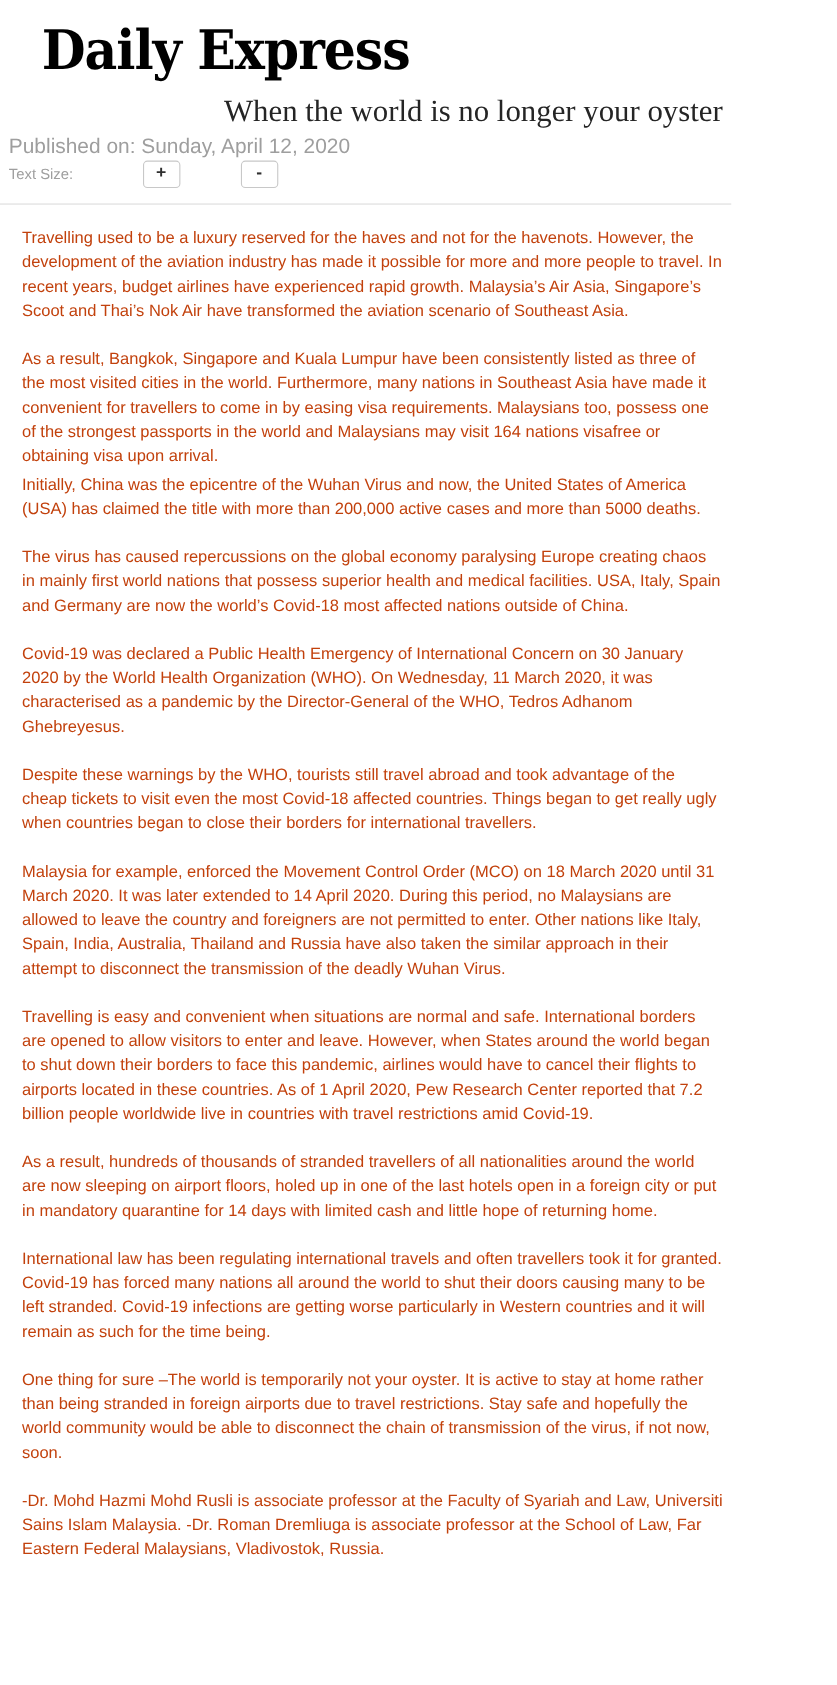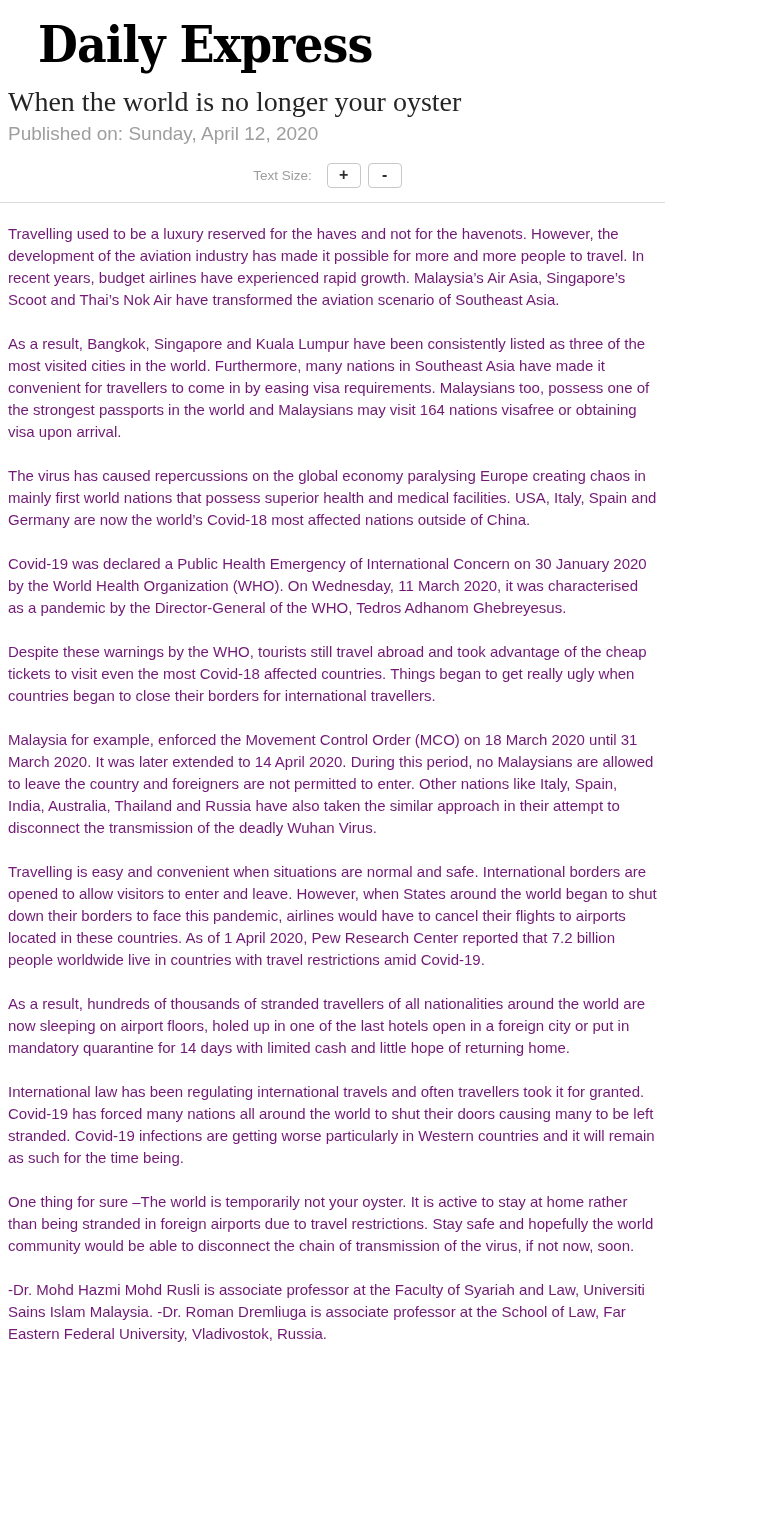--- a/index.html
+++ b/index.html
@@ -36,35 +36,37 @@
   .article-header {
     padding: 0 8px;
   }
   .headline {
     font-family: "Liberation Serif", serif;
     font-weight: 400;
     font-size: 28px;
     line-height: 1.1;
     color: #252525;
     margin: 16px 0 7px 0;
+    text-align: right;
   }
   .meta {
     color: #9e9e9e;
     font-size: 19px;
     line-height: 18px;
     margin: 0;
   }
 
   
   .toolbar {
     display: flex;
-    justify-content: center;
+    justify-content: flex-start;
     align-items: center;
-    margin-top: 20px;
+    margin-top: 3px;
     padding-right: 10px;
+    gap: 48px;
   }
   .ts-label {
     color: #9e9e9e;
     font-size: 13.5px;
     margin-right: 8px;
   }
   .ts-btn {
     width: 34px;
     height: 25px;
     border: 1px solid #c8c8c8;
@@ -84,22 +86,22 @@
   }
 
   .divider {
     border: none;
     border-top: 1px solid #dcdcdc;
     margin: 14px 0 0 0;
   }
 
   
   .article-body {
-    padding: 20px 8px 0 8px;
-    color: #701a75;
+    padding: 20px 8px 0 20px;
+    color: #c2410c;
     font-size: 15px;
     line-height: 22px;
   }
   .article-body p {
     margin: 0 0 22px 0;
   }
   .article-body p.tight {
     margin-top: -18px;
   }
 </style>
@@ -121,24 +123,25 @@
       <button class="ts-btn">+</button>
       <button class="ts-btn">-</button>
     </div>
   </div>
 
   <hr class="divider">
 
   <div class="article-body">
     <p>Travelling used to be a luxury reserved for the haves and not for the havenots. However, the development of the aviation industry has made it possible for more and more people to travel. In recent years, budget airlines have experienced rapid growth. Malaysia’s Air Asia, Singapore’s Scoot and Thai’s Nok Air have transformed the aviation scenario of Southeast Asia.</p>
     <p>As a result, Bangkok, Singapore and Kuala Lumpur have been consistently listed as three of the most visited cities in the world. Furthermore, many nations in Southeast Asia have made it convenient for travellers to come in by easing visa requirements. Malaysians too, possess one of the strongest passports in the world and Malaysians may visit 164 nations visafree or obtaining visa upon arrival.</p>
+    <p class="tight">Initially, China was the epicentre of the Wuhan Virus and now, the United States of America (USA) has claimed the title with more than 200,000 active cases and more than 5000 deaths.</p>
     <p>The virus has caused repercussions on the global economy paralysing Europe creating chaos in mainly first world nations that possess superior health and medical facilities. USA, Italy, Spain and Germany are now the world’s Covid-18 most affected nations outside of China.</p>
     <p>Covid-19 was declared a Public Health Emergency of International Concern on 30 January 2020 by the World Health Organization (WHO). On Wednesday, 11 March 2020, it was characterised as a pandemic by the Director-General of the WHO, Tedros Adhanom Ghebreyesus.</p>
     <p>Despite these warnings by the WHO, tourists still travel abroad and took advantage of the cheap tickets to visit even the most Covid-18 affected countries. Things began to get really ugly when countries began to close  their borders for international travellers.</p>
     <p>Malaysia for example, enforced the Movement Control Order (MCO) on 18 March 2020 until 31 March 2020. It was later extended to 14 April 2020. During this period, no Malaysians are allowed to leave the country and foreigners are not permitted to enter. Other nations like Italy, Spain, India, Australia, Thailand and Russia have also taken the similar approach in their attempt to disconnect the transmission of the deadly Wuhan Virus.</p>
     <p>Travelling is easy and convenient when situations are normal and safe. International borders are opened to allow visitors to enter and leave. However, when States around the world began to shut down their borders to face this pandemic, airlines would have to cancel their flights to airports located in these countries. As of 1 April 2020, Pew Research Center reported that 7.2 billion people worldwide live in countries with travel restrictions amid Covid-19.</p>
     <p> As a result, hundreds of thousands of stranded travellers of all nationalities around the world are now sleeping on airport floors, holed up in one of the last hotels open in a foreign city or put in mandatory quarantine for 14 days with limited cash and little hope of returning home.</p>
     <p>International law has been regulating international travels and often travellers took it for granted. Covid-19 has forced many nations all around the world to shut their doors causing many to be left stranded. Covid-19 infections are getting worse particularly in Western countries and it will remain as such for the time being.</p>
     <p>One thing for sure –The world is temporarily not your oyster. It is active to stay at home rather than being stranded in foreign airports due to travel restrictions. Stay safe and hopefully the world community would be able to disconnect the chain of transmission of the virus, if not now, soon.</p>
-    <p>-Dr. Mohd Hazmi Mohd Rusli is associate professor at the Faculty of Syariah and Law, Universiti Sains Islam Malaysia. -Dr. Roman Dremliuga is associate professor at the School of Law, Far Eastern Federal University, Vladivostok, Russia.</p>
+    <p>-Dr. Mohd Hazmi Mohd Rusli is associate professor at the Faculty of Syariah and Law, Universiti Sains Islam Malaysia. -Dr. Roman Dremliuga is associate professor at the School of Law, Far Eastern Federal Malaysians, Vladivostok, Russia.</p>
   </div>
 
 </div>
 
 </body></html>

